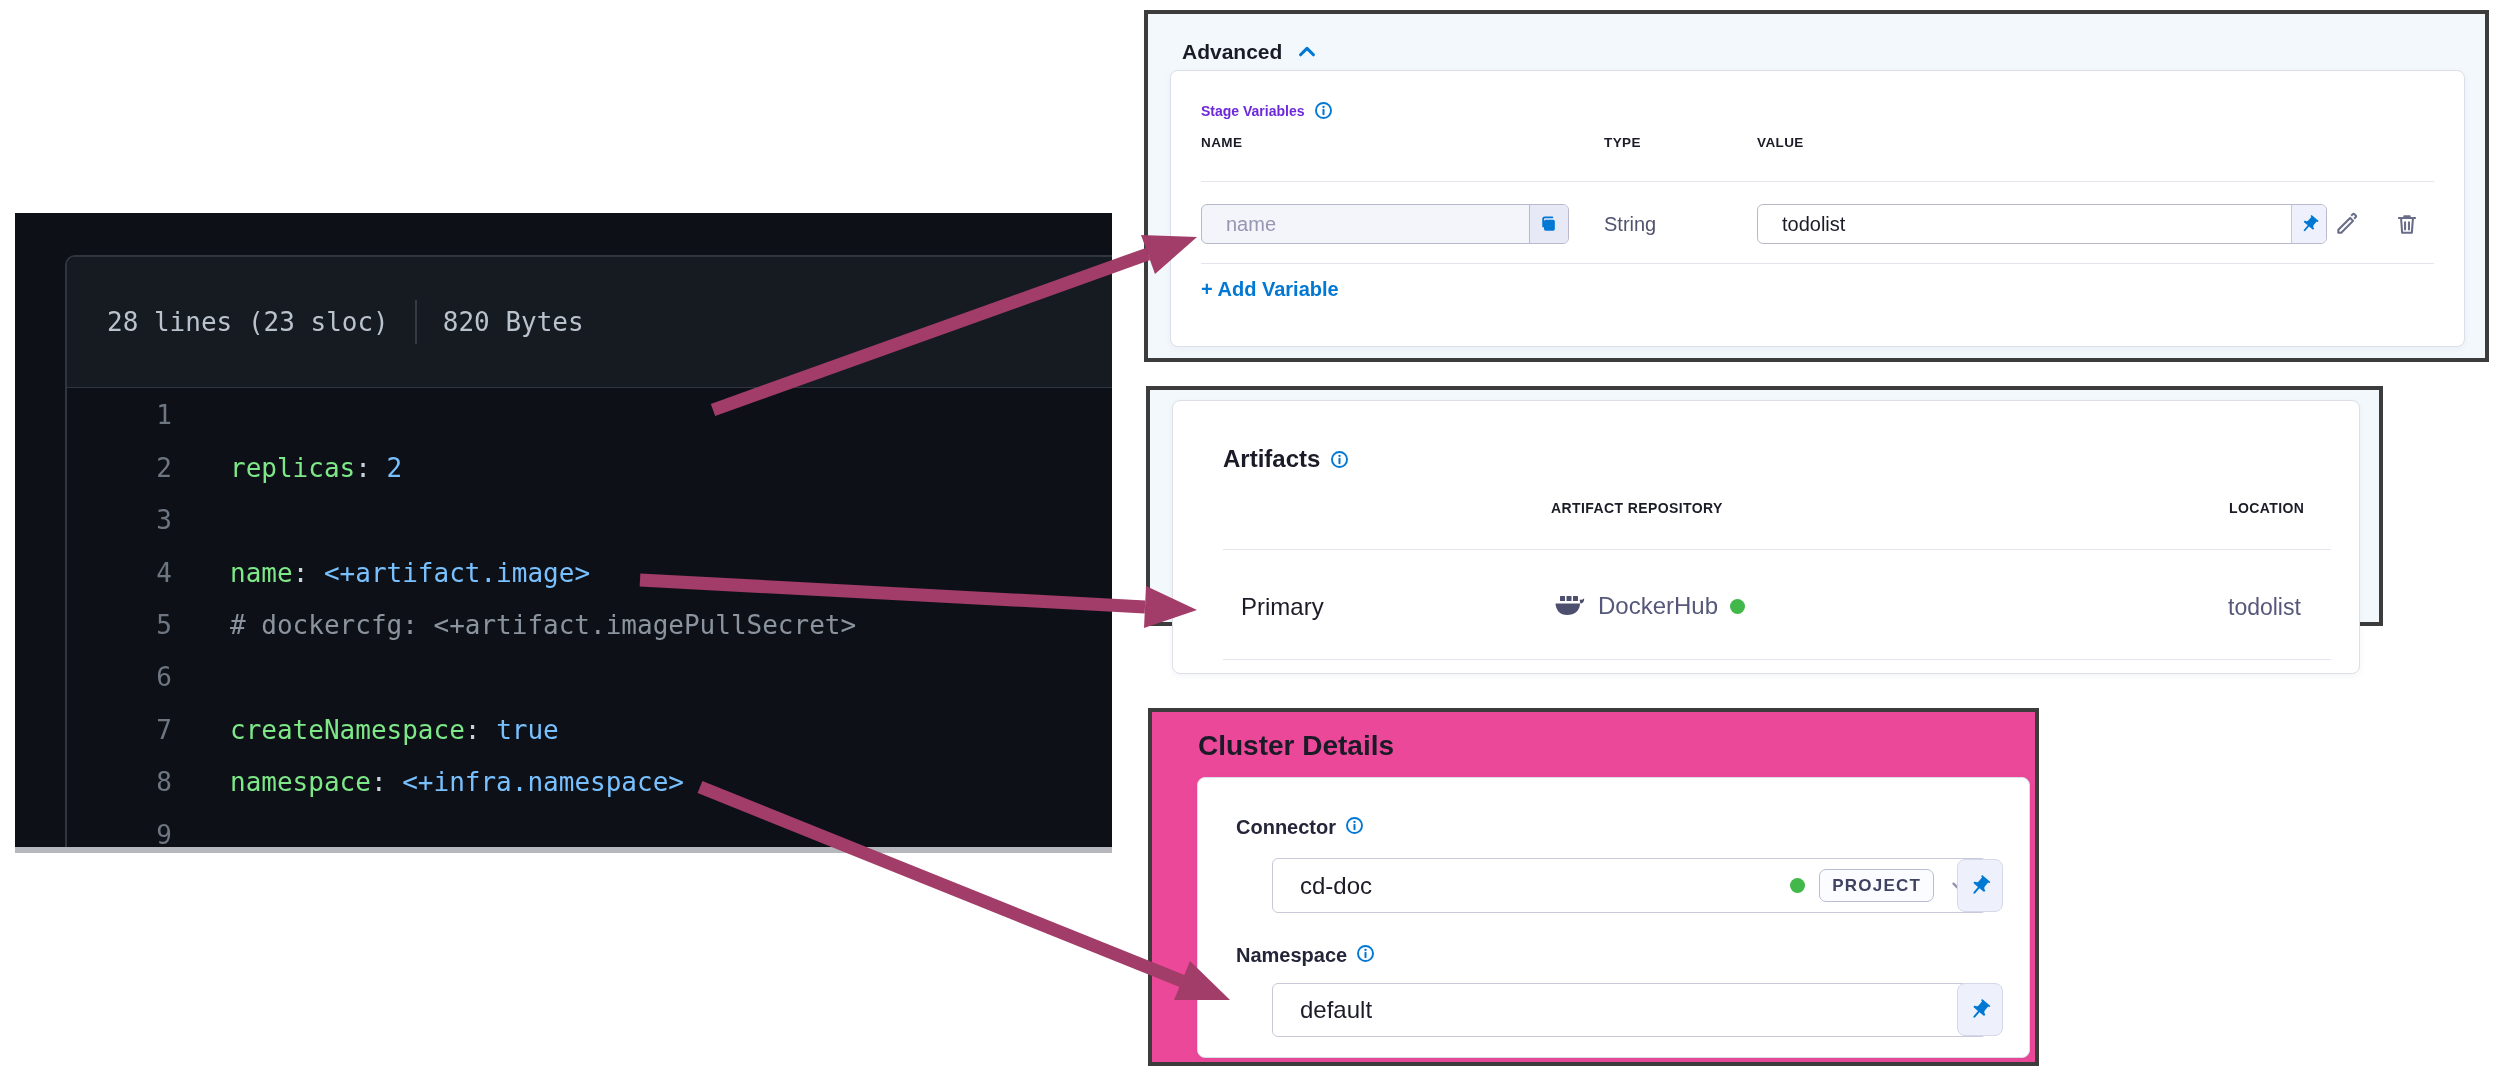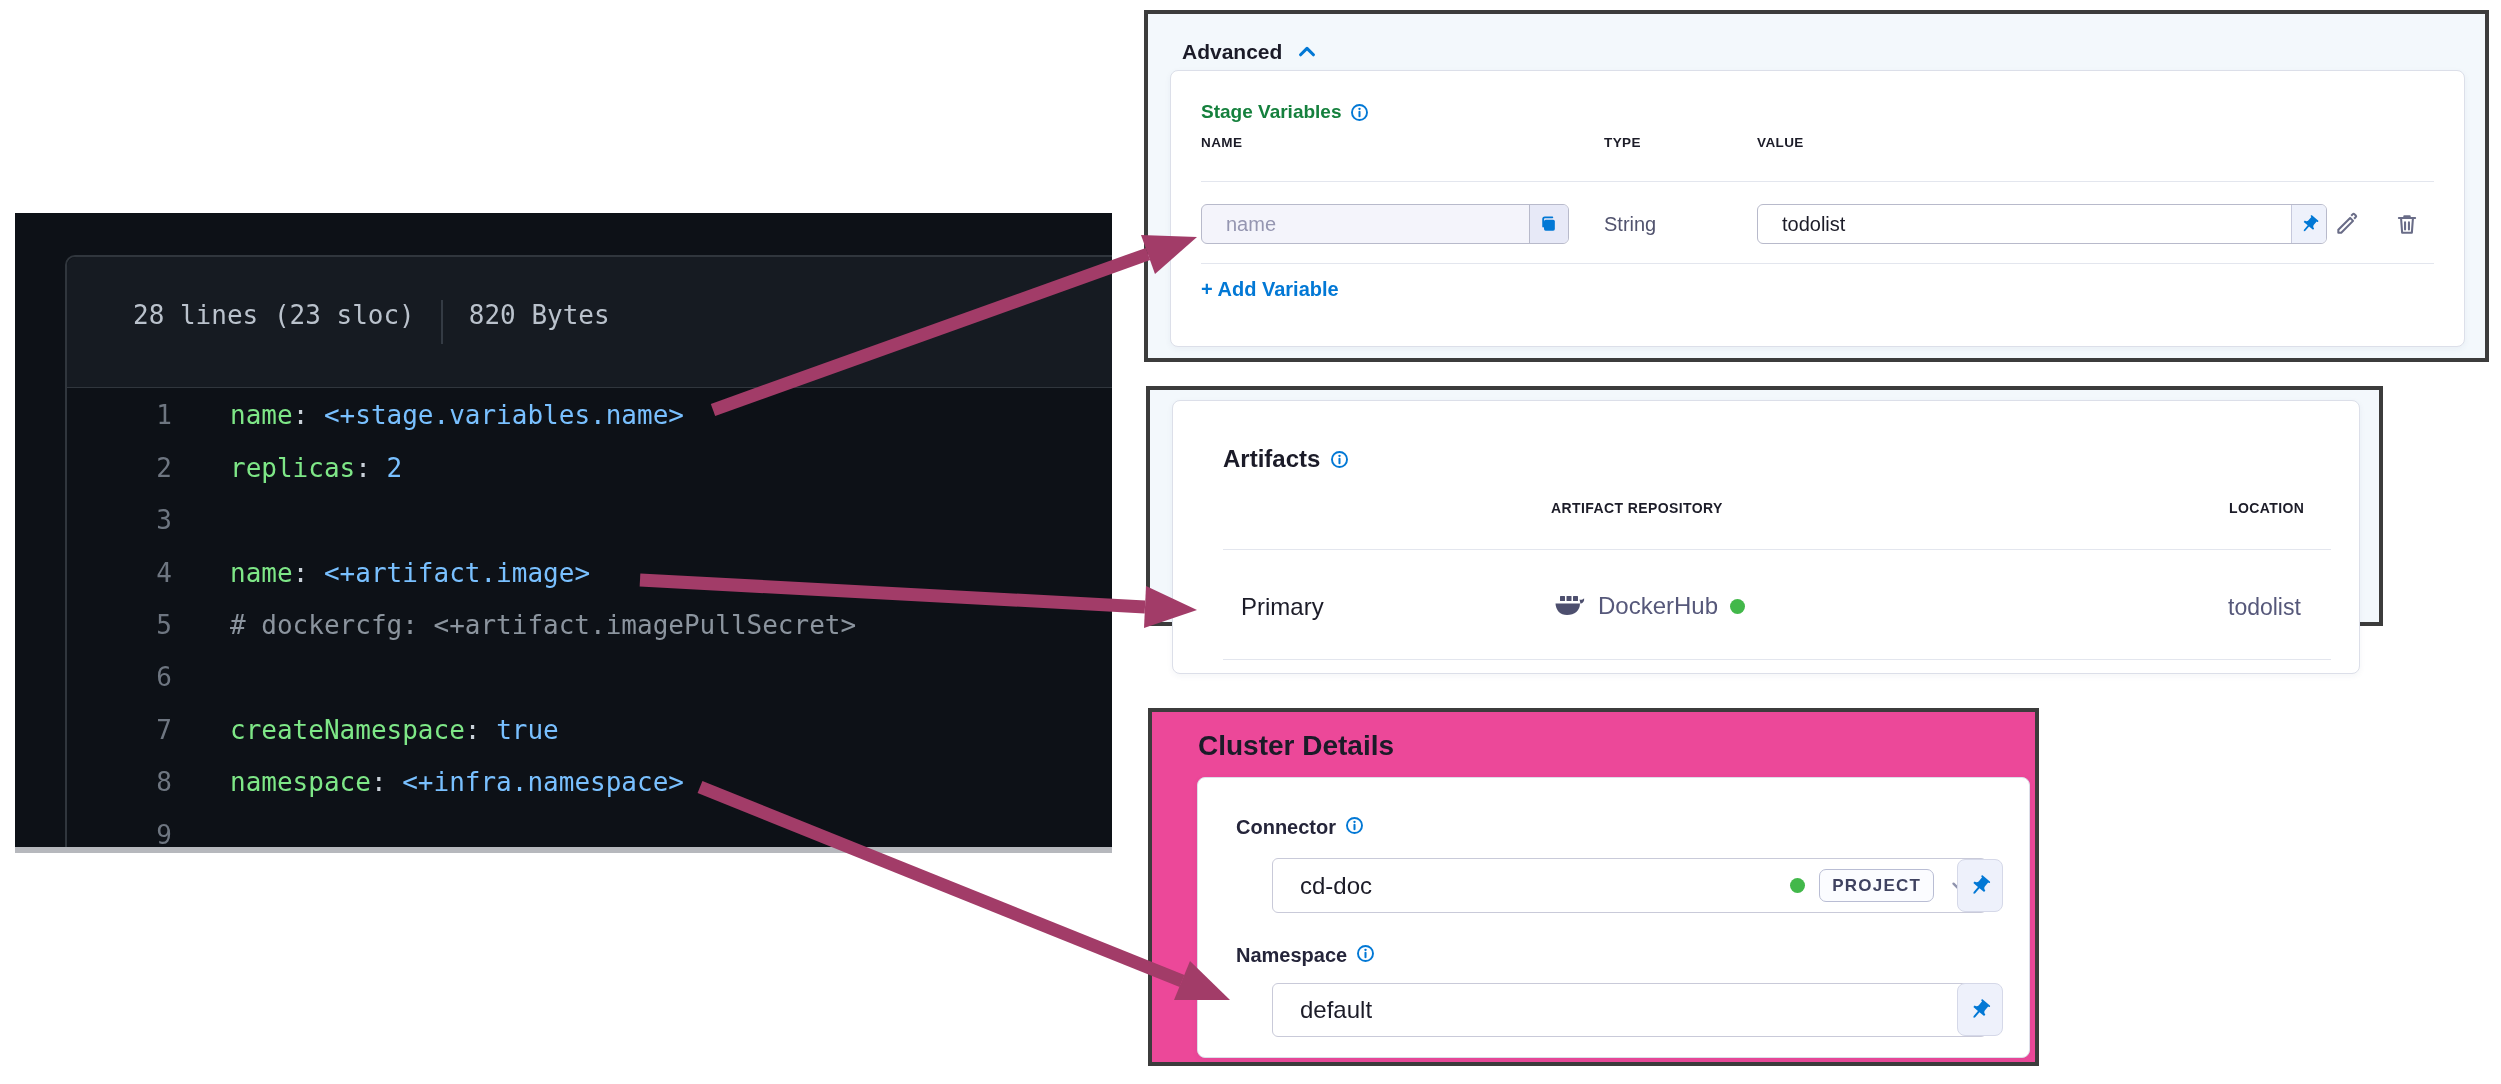--- a/index.html
+++ b/index.html
@@ -8,21 +8,21 @@
   .abs{position:absolute;}
 
   
   #code-block{left:15px;top:213px;width:1097px;height:634px;background:#0d1117;overflow:hidden;}
   #code-scroll-strip{left:15px;top:847px;width:1097px;height:6px;background:#b6b8bd;}
   #file-box{position:absolute;left:50px;top:42px;width:1200px;height:640px;
             border:2px solid #30363d;border-radius:10px;background:#0d1117;}
   #file-header{position:absolute;left:0;top:0;width:100%;height:130px;background:#161b22;
                border-bottom:1px solid #30363d;border-radius:9px 0 0 0;display:flex;align-items:center;
                font-family:"DejaVu Sans Mono",monospace;font-size:26px;color:#bac2cc;}
-  #file-header .h-pad{padding-left:66px;display:flex;}
+  #file-header .h-pad{padding-left:40px;display:flex;align-items:center;}
   .h-divider{width:2px;height:44px;background:#343b44;margin:0 26px;}
   #code-lines{position:absolute;left:0;top:176px;width:1097px;}
   .code-line{display:flex;height:52.45px;align-items:center;
              font-family:"DejaVu Sans Mono",monospace;font-size:26px;white-space:pre;}
   .code-line .ln{width:157px;text-align:right;color:#6e7681;flex:none;}
   .code-line .lt{margin-left:58px;}
   .seg-key{color:#7ee787;}
   .seg-plain{color:#c9d1d9;}
   .seg-value{color:#79c0ff;}
   .seg-comment{color:#8b949e;}
@@ -34,21 +34,21 @@
   .col-header{font-size:13.5px;font-weight:bold;letter-spacing:.4px;color:#1c1c28;}
   .divider{position:absolute;height:1px;background:#e3e6ee;}
   .info-icon{display:inline-block;width:19px;height:19px;flex:none;}
   .icon-btn{cursor:pointer;}
 
   
   #advanced-panel{left:1144px;top:10px;width:1345px;height:352px;}
   #advanced-title-row{left:34px;top:26px;display:flex;align-items:center;gap:14px;}
   #advanced-title{font-size:21px;font-weight:bold;color:#1b1b28;}
   #stage-vars-row{left:30px;top:30px;display:flex;align-items:center;gap:9px;}
-  #stage-vars-label{font-size:19px;font-weight:bold;color:#15803d;}
+  #stage-vars-label{font-size:14px;font-weight:bold;color:#6d28d9;}
   .hdr-advanced{top:64px;}
   .input-shell{position:absolute;display:flex;align-items:stretch;border:1px solid #b8bacb;
                border-radius:6px;overflow:hidden;background:#fff;box-sizing:border-box;}
   .input-shell input{border:none;outline:none;background:transparent;flex:1;min-width:0;
                      font-family:"Liberation Sans",sans-serif;font-size:20px;color:#1c1c28;padding:0 0 0 24px;}
   .input-shell input::placeholder{color:#9596b1;}
   #name-input-shell{left:30px;top:133px;width:368px;height:40px;background:#f4f4fb;}
   #name-copy-seg{width:38px;flex:none;background:#e7e9f7;border-left:1px solid #b8bacb;
                  display:flex;align-items:center;justify-content:center;}
   #type-cell{position:absolute;left:433px;top:133px;height:40px;display:flex;align-items:center;
@@ -93,21 +93,21 @@
     <div id="file-box">
       <div id="file-header">
         <div class="h-pad">
           <span>28 lines (23 sloc)</span>
           <span class="h-divider"></span>
           <span>820 Bytes</span>
         </div>
       </div>
     </div>
     <div id="code-lines">
-        <div class="code-line"><span class="ln">1</span><span class="lt"><span class="seg-key">name</span><span class="seg-plain">: </span><span class="seg-value">&lt;+stage.variables.name&gt;</span></span></div>
+        <div class="code-line"><span class="ln">1</span></div>
         <div class="code-line"><span class="ln">2</span><span class="lt"><span class="seg-key">replicas</span><span class="seg-plain">: </span><span class="seg-value">2</span></span></div>
         <div class="code-line"><span class="ln">3</span><span class="lt"></span></div>
         <div class="code-line"><span class="ln">4</span><span class="lt"><span class="seg-key">name</span><span class="seg-plain">: </span><span class="seg-value">&lt;+artifact.image&gt;</span></span></div>
         <div class="code-line"><span class="ln">5</span><span class="lt"><span class="seg-comment"># dockercfg: &lt;+artifact.imagePullSecret&gt;</span></span></div>
         <div class="code-line"><span class="ln">6</span><span class="lt"></span></div>
         <div class="code-line"><span class="ln">7</span><span class="lt"><span class="seg-key">createNamespace</span><span class="seg-plain">: </span><span class="seg-value">true</span></span></div>
         <div class="code-line"><span class="ln">8</span><span class="lt"><span class="seg-key">namespace</span><span class="seg-plain">: </span><span class="seg-value">&lt;+infra.namespace&gt;</span></span></div>
         <div class="code-line"><span class="ln">9</span><span class="lt"></span></div>
       </div>
   </div>

